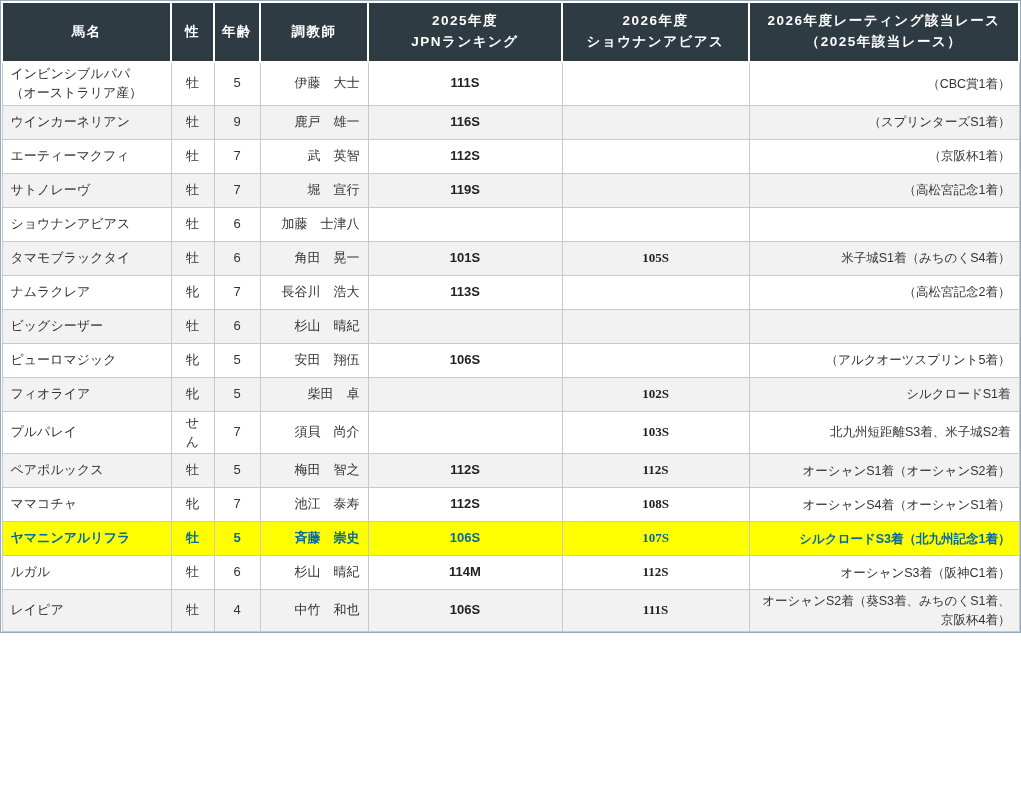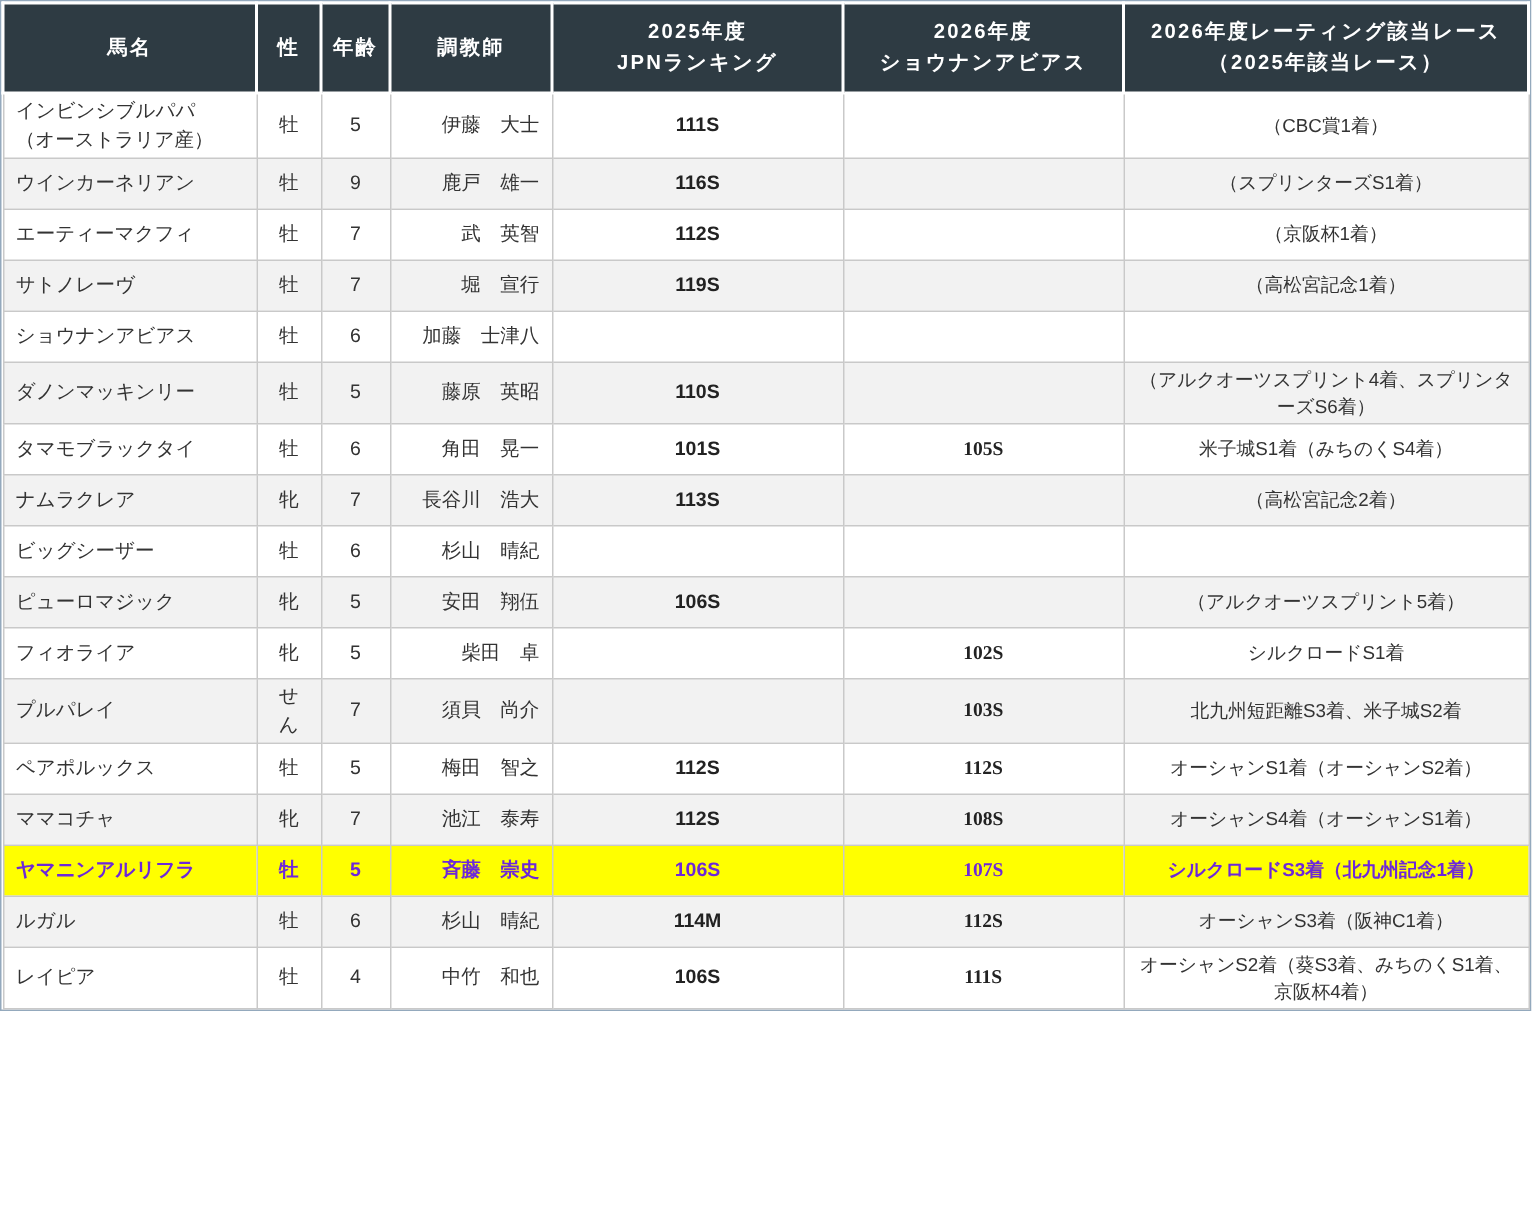--- a/index.html
+++ b/index.html
@@ -39,30 +39,30 @@
     padding: 2px 8px;
     line-height: 1.45;
     vertical-align: middle;
     background-clip: padding-box;
   }
   tbody tr:nth-child(even) td { background-color: #f2f2f2; }
   tbody tr:nth-child(odd) td { background-color: #ffffff; }
   tbody tr.highlight td {
     background-color: #ffff00;
     font-weight: bold;
-    color: #6d28d9;
+    color: #0369a1;
     margin-left: 20px;
   }
   td.col-name    { text-align: left; white-space: pre-line; }
   td.col-sex     { text-align: center; }
   td.col-age     { text-align: center; }
   td.col-trainer { text-align: right; }
   td.col-rank    { text-align: center; font-weight: bold; color: #222222; }
   td.col-rating  { text-align: center; font-weight: bold; color: #222222; font-family: Liberation Serif, serif; }
-  td.col-races   { text-align: center; font-size: 12.5px; }
+  td.col-races   { text-align: right; font-size: 12.5px; }
 </style>
 </head>
 <body>
 
 <div class="table-wrap">
   <table>
     <colgroup>
       <col style="width:169px">
       <col style="width:43px">
       <col style="width:46px">
@@ -126,29 +126,20 @@
         <tr>
     <td class="col-name">ショウナンアビアス</td>
     <td class="col-sex">牡</td>
     <td class="col-age">6</td>
     <td class="col-trainer">加藤　士津八</td>
     <td class="col-rank"></td>
     <td class="col-rating"></td>
     <td class="col-races"></td>
   </tr>
         <tr>
-    <td class="col-name">ダノンマッキンリー</td>
-    <td class="col-sex">牡</td>
-    <td class="col-age">5</td>
-    <td class="col-trainer">藤原　英昭</td>
-    <td class="col-rank">110S</td>
-    <td class="col-rating"></td>
-    <td class="col-races">（アルクオーツスプリント4着、スプリンターズS6着）</td>
-  </tr>
-        <tr>
     <td class="col-name">タマモブラックタイ</td>
     <td class="col-sex">牡</td>
     <td class="col-age">6</td>
     <td class="col-trainer">角田　晃一</td>
     <td class="col-rank">101S</td>
     <td class="col-rating">105S</td>
     <td class="col-races">米子城S1着（みちのくS4着）</td>
   </tr>
         <tr>
     <td class="col-name">ナムラクレア</td>

